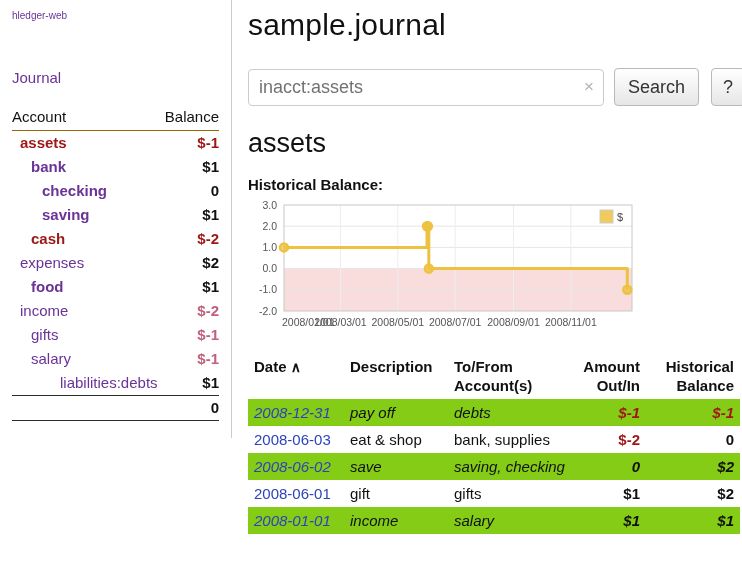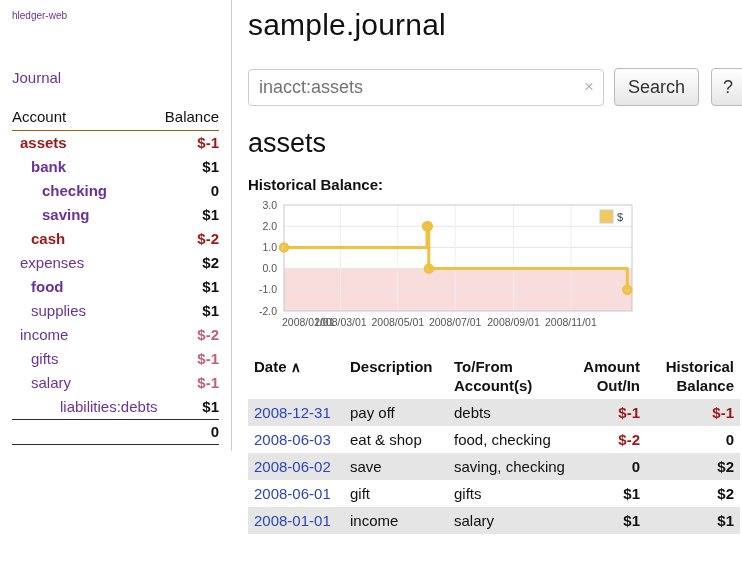--- a/index.html
+++ b/index.html
@@ -51,21 +51,21 @@
   }
   .btn-help { margin-left: 12px; padding: 0 11px; }
   .acct-heading { font-size: 27px; font-weight: 400; margin-top: 22px; }
   .chart-label { font-size: 15px; font-weight: bold; margin-top: 17px; }
   .chart-wrap { margin-top: 6px; }
 
   
   .register { border-collapse: collapse; margin-top: 14px; font-size: 15px; width: 492px; table-layout: fixed; }
   .register th { padding: 2px 6px 4px; vertical-align: top; line-height: 19px; font-weight: bold; }
   .register td { padding: 4px 6px; vertical-align: top; line-height: 19px; }
-  .register tr.shaded { background: #e5e5e5; }
+  .register tr.shaded { background: #84cc16; font-style: italic; }
   .register .num { font-weight: bold; }
   .register td.date a { color: #2b44bb; }
   .caret { font-weight: bold; font-size: 14px; }
   .col-date { width: 96px; } .col-desc { width: 104px; } .col-accts { width: 124px; }
   .col-amt { width: 74px; } .col-balc { width: 94px; }
 </style>
 </head>
 <body>
 
 <div class="page">
@@ -100,24 +100,20 @@
           <tr>
             <td><a class="neg b" style="padding-left: 19px;">cash</a></td>
             <td class="ar bal neg">$-2</td>
           </tr>
           <tr>
             <td><a class="purple" style="padding-left: 8px;">expenses</a></td>
             <td class="ar bal ">$2</td>
           </tr>
           <tr>
             <td><a class="purple" style="padding-left: 19px; font-weight: bold;">food</a></td>
-            <td class="ar bal ">$1</td>
-          </tr>
-          <tr>
-            <td><a class="purple" style="padding-left: 19px;">supplies</a></td>
             <td class="ar bal ">$1</td>
           </tr>
           <tr>
             <td><a class="purple" style="padding-left: 8px;">income</a></td>
             <td class="ar bal negsoft">$-2</td>
           </tr>
           <tr>
             <td><a class="purple" style="padding-left: 19px;">gifts</a></td>
             <td class="ar bal negsoft">$-1</td>
           </tr>
@@ -224,21 +220,21 @@
           <tr class="shaded">
             <td class="date"><a>2008-12-31</a></td>
             <td class="">pay off</td>
             <td class="">debts</td>
             <td class="ar num neg">$-1</td>
             <td class="ar num neg">$-1</td>
           </tr>
           <tr>
             <td class="date"><a>2008-06-03</a></td>
             <td class="">eat &amp; shop</td>
-            <td class="">food, checking</td>
+            <td class="">bank, supplies</td>
             <td class="ar num neg">$-2</td>
             <td class="ar num ">0</td>
           </tr>
           <tr class="shaded">
             <td class="date"><a>2008-06-02</a></td>
             <td class="">save</td>
             <td class="">saving, checking</td>
             <td class="ar num ">0</td>
             <td class="ar num ">$2</td>
           </tr>

